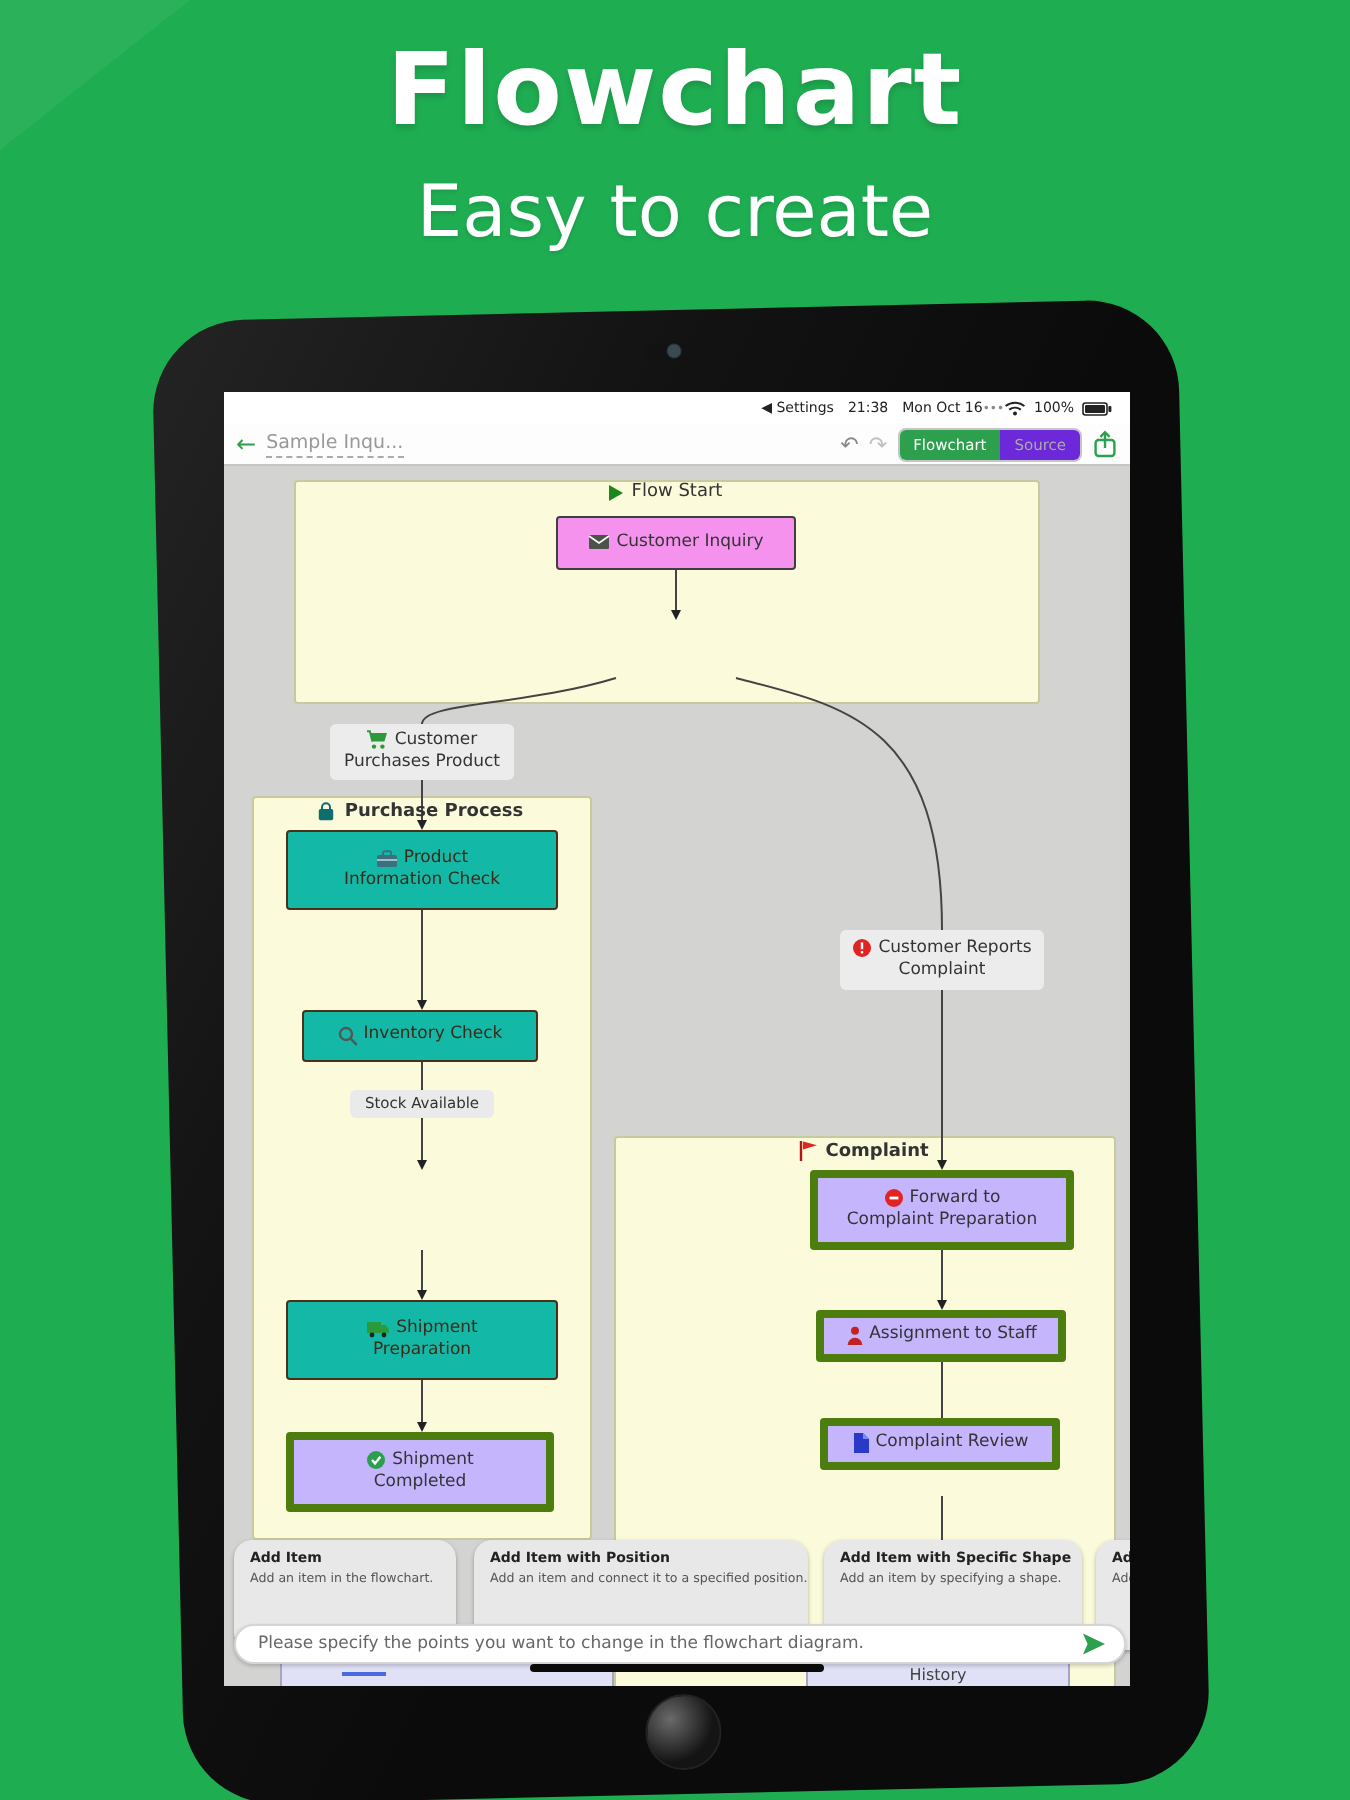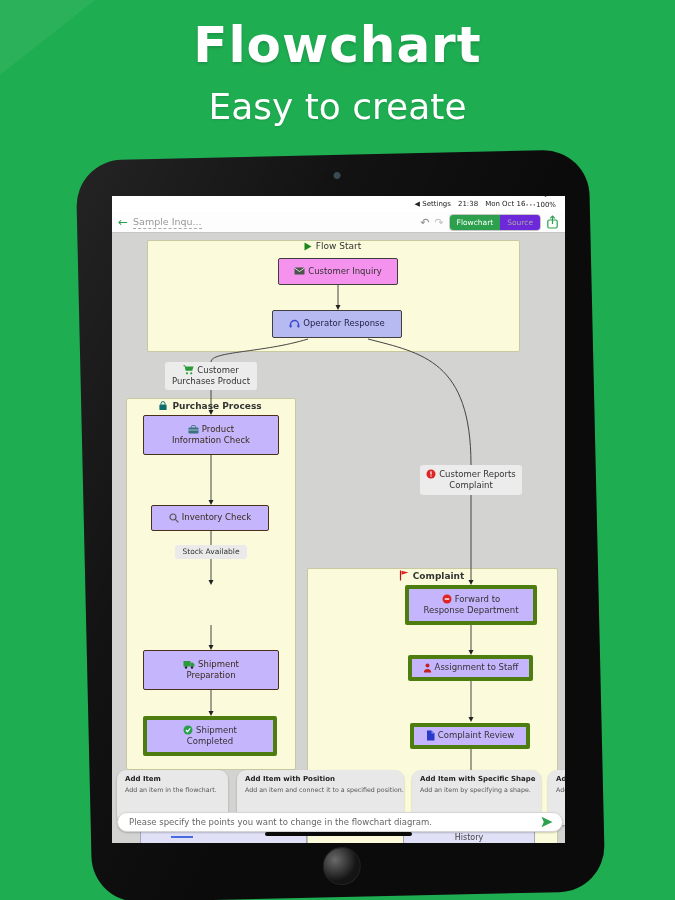--- a/index.html
+++ b/index.html
@@ -22,40 +22,40 @@
        border-radius:5px;background:radial-gradient(circle at 70% 50%, #3a4a52 0 3px, #121212 4px);}
   .home-btn{position:absolute;bottom:12px;left:50%;margin-left:-26px;width:36px;height:36px;
        border-radius:50%;background:radial-gradient(circle at 32% 32%, #6a6a6a, #141414 62%);
        border:1px solid #222;}
   
   .screen{position:absolute;left:112px;top:196px;width:453px;height:647px;background:#fff;overflow:hidden;}
   .statusbar{position:absolute;top:0;left:0;width:100%;height:16px;background:#fff;
        display:flex;align-items:center;justify-content:flex-end;padding:0 9px;box-sizing:border-box;
        font-size:7px;color:#222;}
   .sb-left{display:flex;gap:7px;align-items:center;}
-  .sb-right{display:flex;gap:4px;align-items:center;flex-direction:column;}
+  .sb-right{display:flex;gap:4px;align-items:center;}
   .navbar{position:absolute;top:16px;left:0;width:100%;height:21px;background:#fdfdfd;
        border-bottom:1px solid #c6c6c6;display:flex;align-items:center;gap:5px;
        padding:0 6px;box-sizing:border-box;}
   .back-arrow{color:#2ca04d;font-size:12px;line-height:1;}
   .nav-title{color:#999;font-size:9.5px;border-bottom:1px dashed #aaa;margin-right:auto;padding-bottom:1px;}
   .undo{color:#8a8a8a;font-size:11px;} .redo{color:#c0c0c0;font-size:11px;}
   .seg{display:flex;border-radius:4px;overflow:hidden;border:1px solid #c5c5c5;}
   .seg-on{background:#2ca04d;color:#fff;font-size:7.5px;padding:3px 7px;}
   .seg-off{background:#6d28d9;color:#aaa;font-size:7.5px;padding:3px 7px;}
   
   .canvas{position:absolute;top:37px;left:0;width:453px;height:610px;background:#d3d3d1;overflow:hidden;}
   .panel{position:absolute;background:#fbfbdb;border:1px solid #c9c9a0;border-radius:2px;z-index:1;}
   .connectors{position:absolute;left:0;top:0;z-index:2;}
   .node{position:absolute;display:flex;flex-direction:column;align-items:center;justify-content:center;
        font-size:8.5px;color:#3a2a1a;line-height:1.3;text-align:center;border-radius:2px;z-index:3;box-sizing:border-box;}
   .nrow{display:flex;align-items:center;gap:3px;white-space:nowrap;}
   .pink{background:#f592ee;border:1.5px solid #3f3f3f;color:#333;}
   .lav{background:#b6baf0;border:1.5px solid #3f3f3f;color:#23234a;}
-  .orange{background:#c4b5fd;border:1.5px solid #4a3018;}
+  .orange{background:#14b8a6;border:1.5px solid #4a3018;}
   .lav-light{background:#c4b5fd;border:4px solid #4d7c0f;color:#333;}
   .glabel{position:absolute;background:#ececec;border-radius:3px;display:flex;flex-direction:column;
        align-items:center;justify-content:center;font-size:8.5px;color:#333;z-index:3;line-height:1.35;}
   .ghead{position:absolute;display:flex;align-items:center;justify-content:center;gap:4px;
        font-size:9px;font-weight:600;color:#333;z-index:3;}
   .chip{position:absolute;background:#e0e1f6;border:1px solid #a6a6c0;z-index:4;}
   .home-indicator{position:absolute;left:153px;top:599px;width:147px;height:4px;background:#0a0a0a;
        border-radius:2px;z-index:6;}
   
   .card{position:absolute;top:537px;height:55px;background:#e8e8e8;border-radius:9px;
@@ -167,30 +167,20 @@
     <div class="node pink" style="left:166px;top:25px;width:120px;height:27px;">
       <span class="nrow">
         <svg class="ic" width="11" height="8" viewBox="0 0 11 8">
             <rect x="0.5" y="0.5" width="10" height="7" rx="0.6" fill="#4a544a"></rect>
             <path d="M0.5,1 L5.5,4.5 L10.5,1" stroke="#fff" stroke-width="0.8" fill="none"></path>
           </svg>
         <span>Customer Inquiry</span>
       </span>
     </div>
 
-    <div class="node lav" style="left:160px;top:77px;width:130px;height:28px;">
-      <span class="nrow">
-        <svg class="ic" width="11" height="9" viewBox="0 0 11 9">
-            <path d="M1.5,8 V5.5 a4,4 0 0 1 8,0 V8" fill="none" stroke="#3a4ad0" stroke-width="1.3"></path>
-            <rect x="0.6" y="5.4" width="2" height="3" rx="0.6" fill="#3a4ad0"></rect>
-            <rect x="8.4" y="5.4" width="2" height="3" rx="0.6" fill="#3a4ad0"></rect>
-          </svg>
-        <span>Operator Response</span>
-      </span>
-    </div>
 
     <div class="glabel" style="left:53px;top:129px;width:92px;height:28px;">
       <span class="nrow">
         <svg class="ic" width="11" height="10" viewBox="0 0 11 10">
             <polygon points="2.2,1.5 10.5,1.5 9.2,5.8 3.2,5.8" fill="#2a9a3a"></polygon>
             <path d="M0.5,0.6 h1.4 l1.3,5.2" fill="none" stroke="#2a9a3a" stroke-width="1"></path>
             <circle cx="4" cy="8.3" r="1.1" fill="#2a9a3a"></circle>
             <circle cx="8.2" cy="8.3" r="1.1" fill="#2a9a3a"></circle>
           </svg>
         <span>Customer</span>
@@ -278,34 +268,34 @@
     </div>
 
     <div class="node lav-light" style="left:293px;top:352px;width:132px;height:40px;">
       <span class="nrow">
         <svg class="ic" width="10" height="10" viewBox="0 0 10 10">
             <circle cx="5" cy="5" r="4.5" fill="#e02424"></circle>
             <rect x="2.8" y="4.3" width="4.4" height="1.4" fill="#fff"></rect>
           </svg>
         <span>Forward to</span>
       </span>
-      <span>Response Department</span>
+      <span>Complaint Preparation</span>
     </div>
 
     <div class="node lav-light" style="left:296px;top:422px;width:125px;height:26px;">
       <span class="nrow">
         <svg class="ic" width="9" height="10" viewBox="0 0 9 10">
             <circle cx="4.5" cy="2.4" r="2" fill="#c22222"></circle>
             <path d="M0.8,9.5 a3.7,3.6 0 0 1 7.4,0 z" fill="#c22222"></path>
           </svg>
         <span>Assignment to Staff</span>
       </span>
     </div>
 
-    <div class="node lav-light" style="left:298px;top:490px;width:120px;height:26px;">
+    <div class="node lav-light" style="left:298px;top:476px;width:120px;height:26px;">
       <span class="nrow">
         <svg class="ic" width="9" height="11" viewBox="0 0 9 11">
             <path d="M1,0.5 h4.5 l3,3 v7 h-7.5 z" fill="#2a3ac8"></path>
             <path d="M5.5,0.5 v3 h3 z" fill="#7a8af0"></path>
           </svg>
         <span>Complaint Review</span>
       </span>
     </div>
 
     <div class="chip" style="left:28px;top:597px;width:165px;height:13px;">

